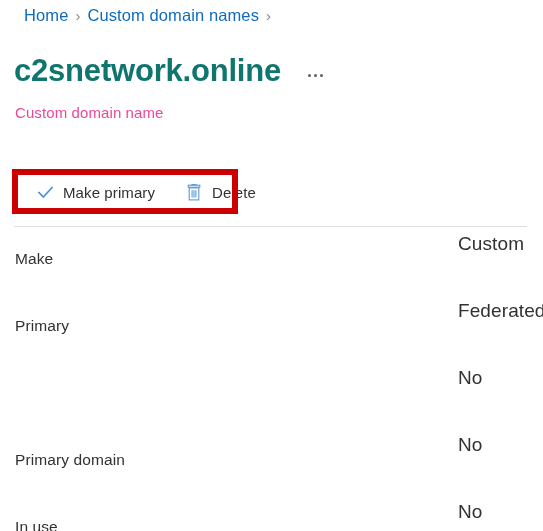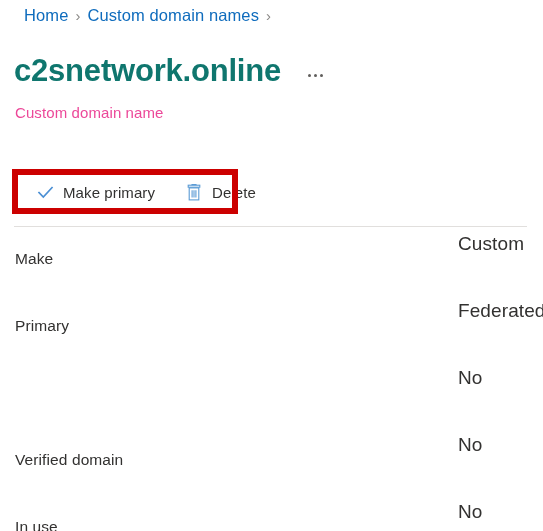--- a/index.html
+++ b/index.html
@@ -247,21 +247,21 @@
     <div class="prop-row">
       <span class="prop-label">Primary</span>
       <span class="prop-value">Federated</span>
     </div>
 
     <div class="prop-row">
       <span class="prop-value">No</span>
     </div>
 
     <div class="prop-row">
-      <span class="prop-label">Verified domain</span>
+      <span class="prop-label">Primary domain</span>
       <span class="prop-value">No</span>
     </div>
 
     <div class="prop-row">
       <span class="prop-label">In use</span>
       <span class="prop-value">No</span>
     </div>
 
   </div>
 

